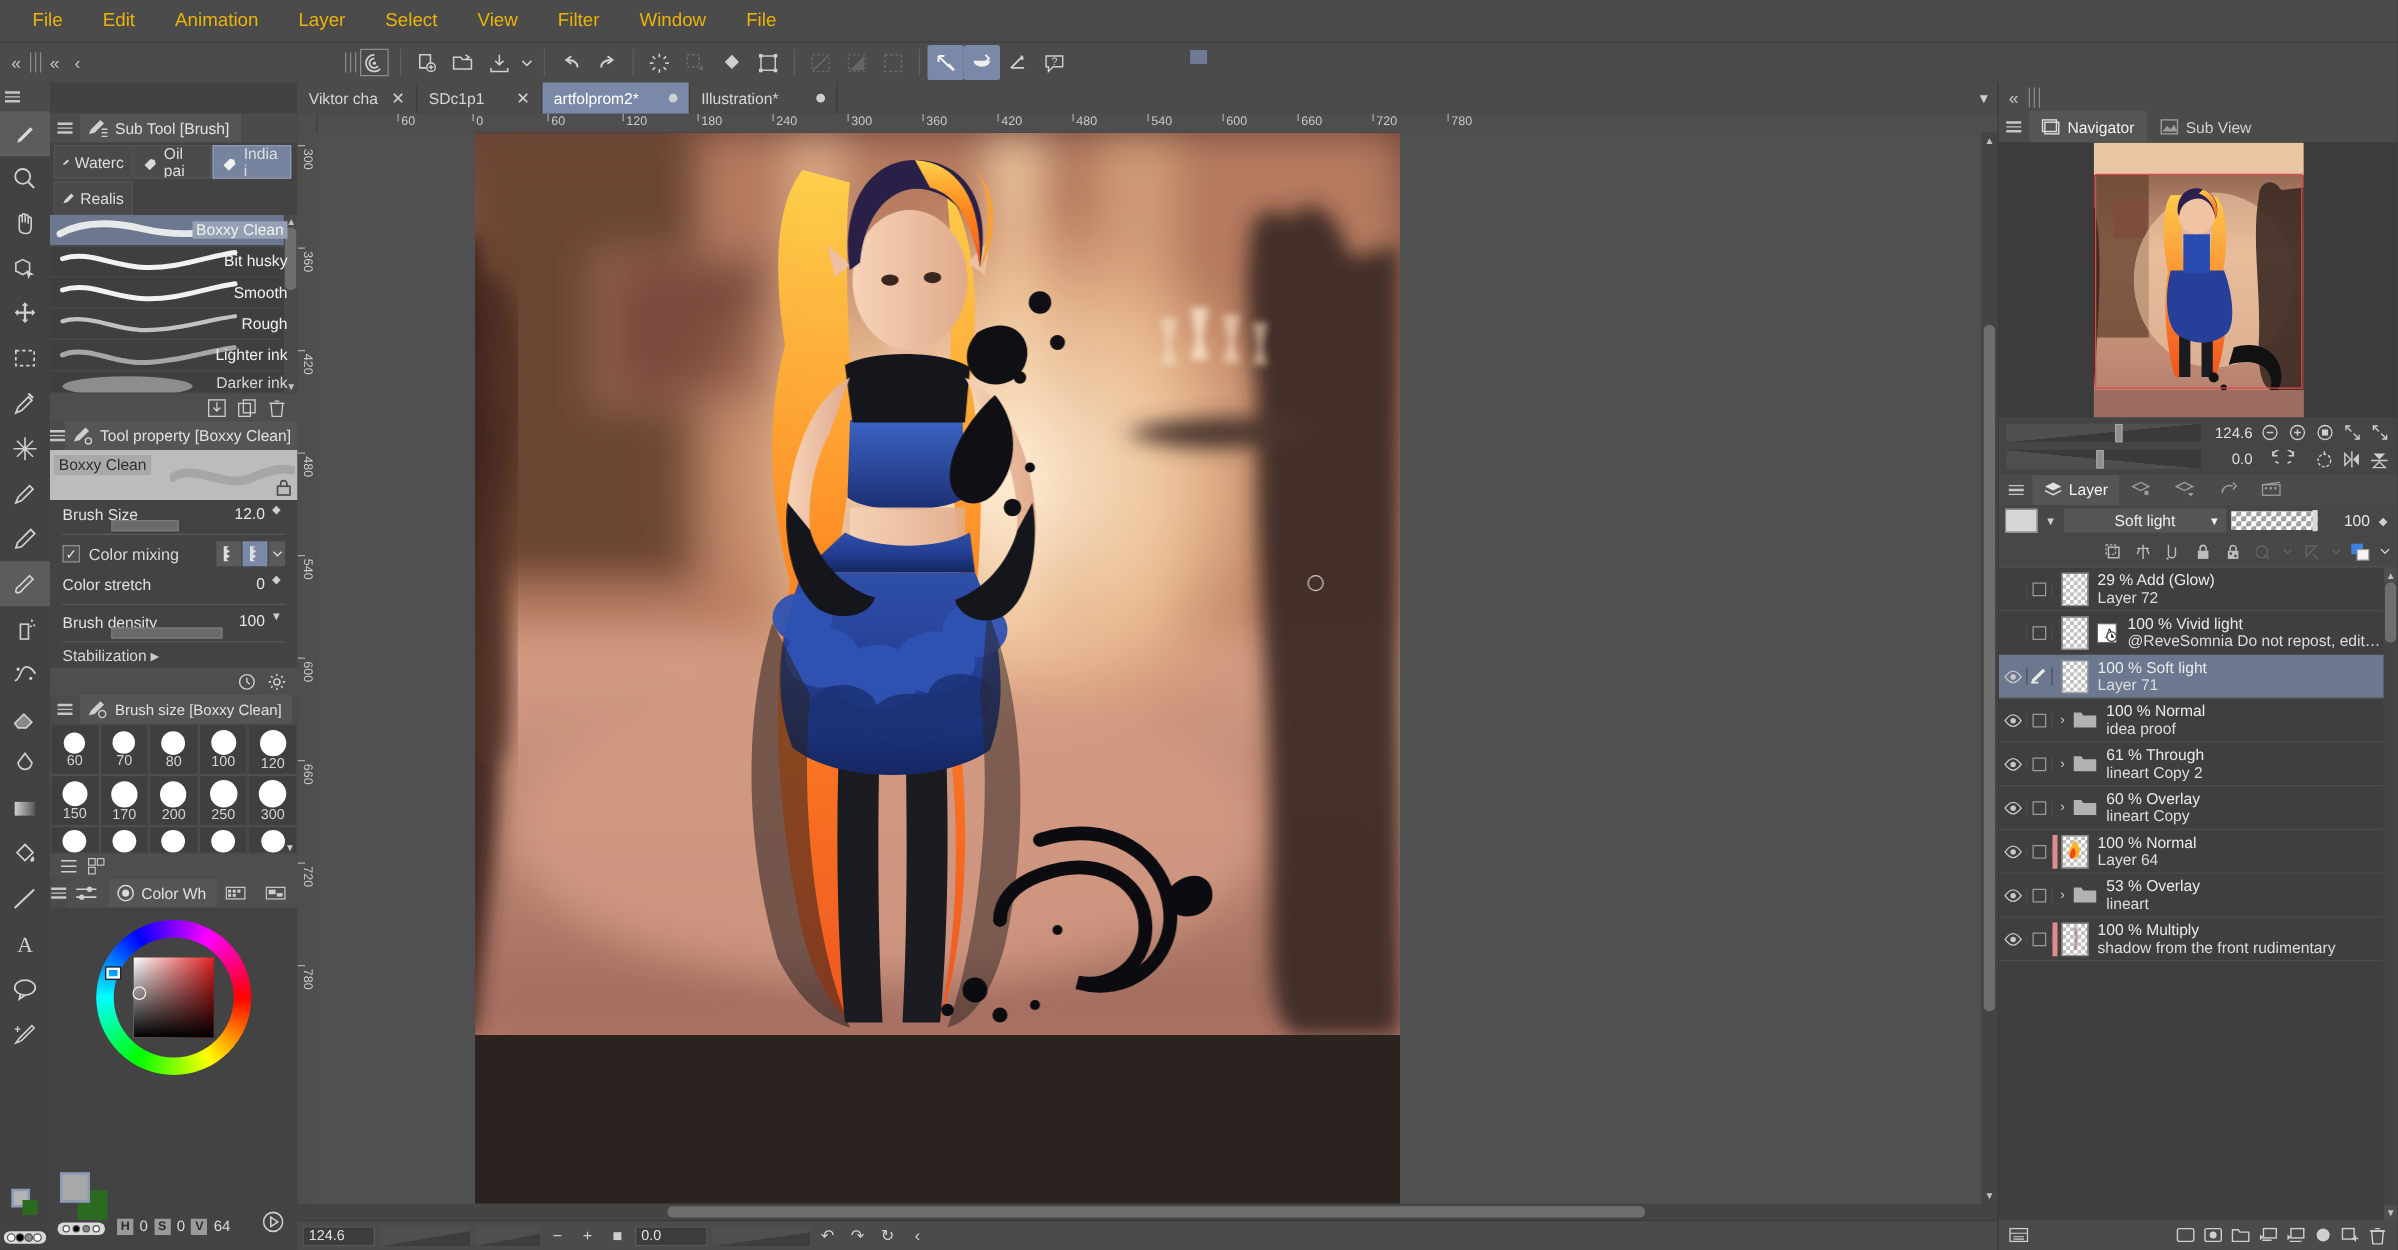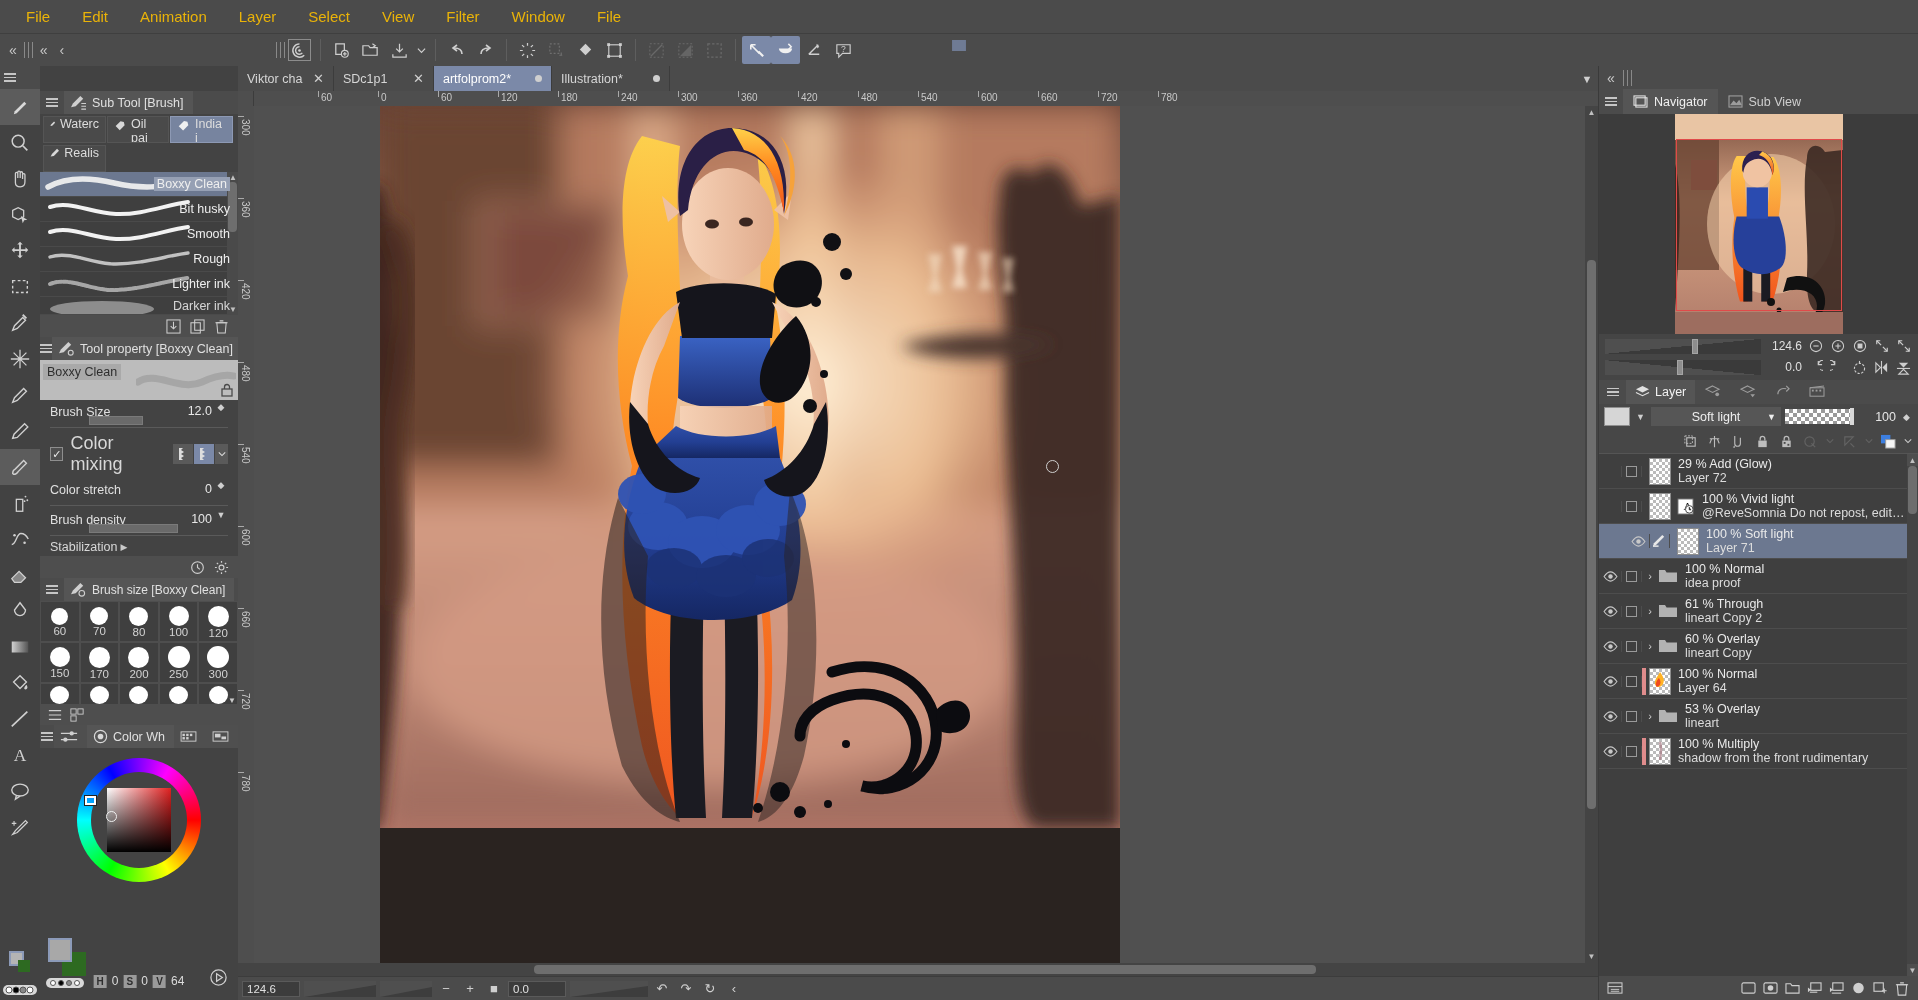--- a/index.html
+++ b/index.html
@@ -43,21 +43,21 @@
 
   
   .leftpanels{width:198px;background:#424242;display:flex;flex-direction:column;flex:0 0 198px;}
   .ptitle{height:23px;background:#4b4b4b;display:flex;align-items:center;gap:0;flex:0 0 23px;}
   .ptitle .hamwrap{width:24px;height:23px;display:flex;align-items:center;justify-content:center;}
   .ptab{height:23px;display:flex;align-items:center;gap:5px;padding:0 9px 0 6px;background:#555;font-size:12.5px;color:#e0e0e0;white-space:nowrap;}
 
   
   .subtool{flex:0 0 auto;background:#434343;margin-top:25px;}
   .cats{display:flex;flex-wrap:wrap;padding:2px 0 0 3px;gap:1px;}
-  .cat{height:27px;display:flex;align-items:flex-start;gap:4px;padding:0 6px;border:1px solid #555;background:#4a4a4a;font-size:12.5px;color:#ddd;cursor:pointer;overflow:hidden;}
+  .cat{height:27px;display:flex;align-items:center;gap:4px;padding:0 6px;border:1px solid #555;background:#4a4a4a;font-size:12.5px;color:#ddd;cursor:pointer;overflow:hidden;}
   .cat.act{background:#77849f;border-color:#8d99b4;}
   .brushlist{position:relative;background:#3f3f3f;}
   .brow{height:25px;display:flex;align-items:center;justify-content:flex-end;padding-right:8px;position:relative;border-bottom:1px solid #4a4a4a;cursor:pointer;}
   .brow.act{background:#6c7890;}
   .brow .nm{font-size:12.5px;color:#efefef;z-index:2;}
   .brow .stroke{position:absolute;left:4px;top:2px;width:150px;height:21px;}
   .blfoot{height:22px;background:#4e4e4e;display:flex;align-items:center;justify-content:flex-end;gap:9px;padding-right:9px;}
 
   
   .tprop{flex:0 0 auto;background:#434343;}
@@ -166,21 +166,21 @@
       linear-gradient(45deg,#9a9a9a 25%,#fff 25%,#fff 75%,#9a9a9a 75%);
       background-size:8px 8px;background-position:0 0,4px 4px;}
   .opslider .kn{position:absolute;right:0;top:-1px;width:4px;height:17px;background:#d8d8d8;}
   .opval{width:38px;text-align:right;font-size:12.5px;color:#e6e6e6;}
 
   .lockrow{height:24px;background:#474747;display:flex;align-items:center;justify-content:flex-end;gap:2px;padding-right:4px;flex:0 0 24px;}
   .lkb{width:22px;height:20px;display:flex;align-items:center;justify-content:center;cursor:pointer;}
 
   .layerlist{flex:1 1 auto;overflow:hidden;position:relative;background:#3f3f3f;border-top:1px solid #555;}
   .lrow{height:35px;display:flex;align-items:center;border-bottom:1px solid #4d4d4d;cursor:pointer;}
-  .lrow.sel{background:#6c7890;padding-left:28px;}
+  .lrow.sel{background:#6c7890;}
   .lcell-eye{width:22px;display:flex;align-items:center;justify-content:center;flex:0 0 22px;}
   .lcell-chk{width:21px;display:flex;align-items:center;justify-content:center;flex:0 0 21px;border-left:1px solid #4d4d4d;border-right:1px solid #4d4d4d;}
   .minichk{width:11px;height:11px;border:1px solid #9a9a9a;}
   .lcell-exp{width:16px;display:flex;align-items:center;justify-content:center;flex:0 0 16px;color:#d0d0d0;font-size:11px;}
   .lbar{width:4px;height:27px;background:#e08c8c;flex:0 0 4px;margin-right:3px;}
   .lthumb{width:22px;height:27px;flex:0 0 22px;border:1px solid #8d8d8d;background-image:
       linear-gradient(45deg,#bbb 25%,transparent 25%,transparent 75%,#bbb 75%),
       linear-gradient(45deg,#bbb 25%,#fff 25%,#fff 75%,#bbb 75%);
       background-size:6px 6px;background-position:0 0,3px 3px;position:relative;overflow:hidden;}
   .foldericon{width:20px;height:16px;flex:0 0 20px;}
@@ -644,21 +644,21 @@
           <span class="pl">Brush Size</span>
           <span class="pv">12.0</span>
           <span class="spin">◆</span>
           <div class="track">
               <div class="fill" style="left:22%;width:30%"></div>
             </div>
         </div>
 
         <div class="cbrow">
           <span class="chk">✓</span>
-          <span style="font-size:18px">Color mixing</span>
+          <span style="font-size:13px">Color mixing</span>
           <span class="mixbtns">
             <span class="mixb">
                 <svg width="12" height="14" viewBox="0 0 12 14">
                   <path d="M2 1h4l-2 2 3 2-3 2 3 2-3 2 2 2H2z" fill="#ddd"></path>
                 </svg>
               </span>
             <span class="mixb on">
                 <svg width="12" height="14" viewBox="0 0 12 14">
                   <path d="M2 1h4l-2 2 3 2-3 2 3 2-3 2 2 2H2z" fill="#ddd"></path>
                 </svg>

